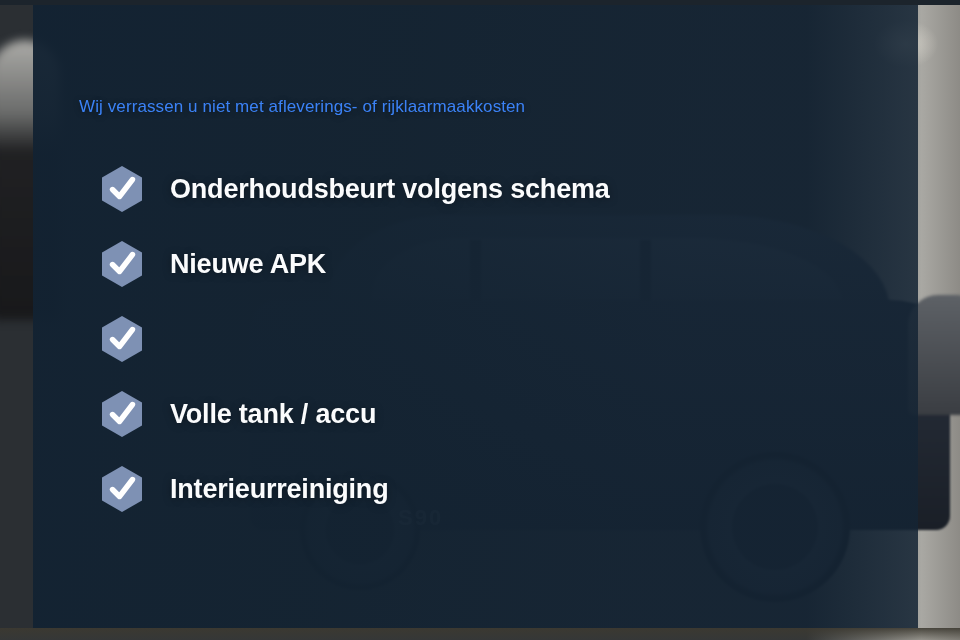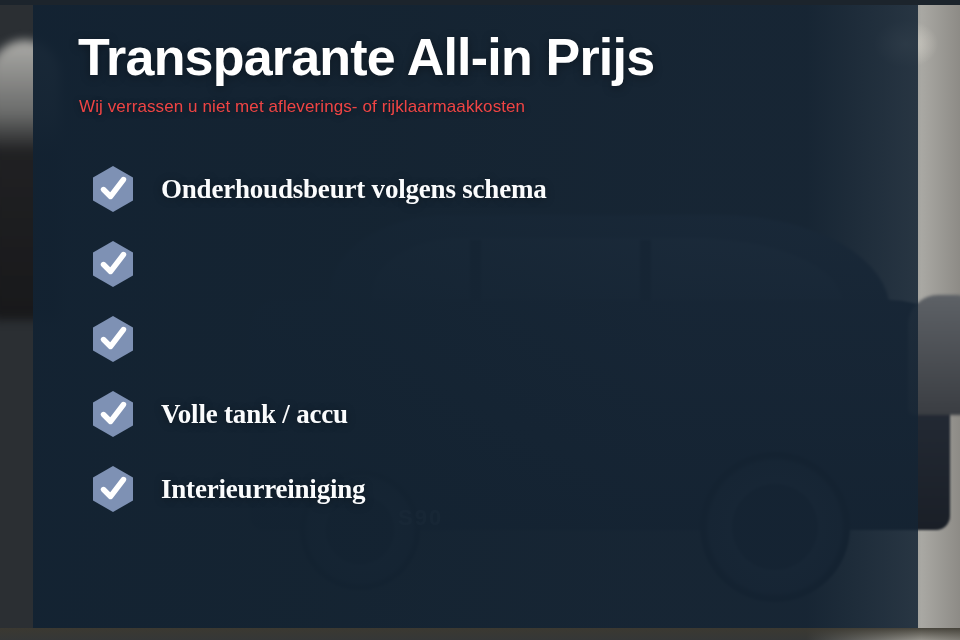--- a/index.html
+++ b/index.html
@@ -111,31 +111,30 @@
     font-size:52px; font-weight:bold;
     color:#ffffff;
     letter-spacing:-0.8px;
     line-height:1.08;
     text-shadow:0 2px 10px rgba(0,0,0,.35);
     white-space:nowrap;
   }
   .subtitle {
     position:absolute; left:79px; top:97px;
     font-size:17px; font-weight:normal;
-    color:#ef4444;
+    color:#3b82f6;
     letter-spacing:.1px;
     white-space:nowrap;
     text-shadow:0 1px 6px rgba(0,0,0,.4);
   }
 
   .feature-list {
-    position:absolute; left:91px; top:165px;
+    position:absolute; left:100px; top:165px;
     width:740px;
     list-style:none;
-    font-family:Liberation Serif, serif;
   }
   .feature-item {
     display:flex;
     align-items:center;
     height:48px;
     margin-bottom:27px;
   }
   .hex {
     position:relative;
     flex:0 0 auto;
@@ -170,21 +169,20 @@
     <div class="badge-s90">S90</div>
     <div class="car-far"></div>
   </div>
 
   <div class="overlay"></div>
   <div class="topbar"></div>
   <div class="bottombar"></div>
 
   <div class="content">
 
-    <h1 class="title">Transparante All-in Prijs</h1>
     <p class="subtitle">Wij verrassen u niet met afleverings- of rijklaarmaakkosten</p>
 
     <ul class="feature-list">
 
       <li class="feature-item">
         <span class="hex">
           <svg width="44" height="48" viewBox="0 0 44 48">
             <polygon points="22,1 42,12.5 42,35.5 22,47 2,35.5 2,12.5" fill="#7e91b4"></polygon>
             <path d="M12.5 24.5 L19.5 31.5 L32.5 14.5" stroke="#ffffff" stroke-width="5.4" stroke-linecap="round" stroke-linejoin="round" fill="none"></path>
           </svg>
@@ -192,20 +190,21 @@
         <span class="feature-label">Onderhoudsbeurt volgens schema</span>
       </li>
 
       <li class="feature-item">
         <span class="hex">
           <svg width="44" height="48" viewBox="0 0 44 48">
             <polygon points="22,1 42,12.5 42,35.5 22,47 2,35.5 2,12.5" fill="#7e91b4"></polygon>
             <path d="M12.5 24.5 L19.5 31.5 L32.5 14.5" stroke="#ffffff" stroke-width="5.4" stroke-linecap="round" stroke-linejoin="round" fill="none"></path>
           </svg>
         </span>
+        <span class="feature-label">Nieuwe APK</span>
       </li>
 
       <li class="feature-item">
         <span class="hex">
           <svg width="44" height="48" viewBox="0 0 44 48">
             <polygon points="22,1 42,12.5 42,35.5 22,47 2,35.5 2,12.5" fill="#7e91b4"></polygon>
             <path d="M12.5 24.5 L19.5 31.5 L32.5 14.5" stroke="#ffffff" stroke-width="5.4" stroke-linecap="round" stroke-linejoin="round" fill="none"></path>
           </svg>
         </span>
       </li>

